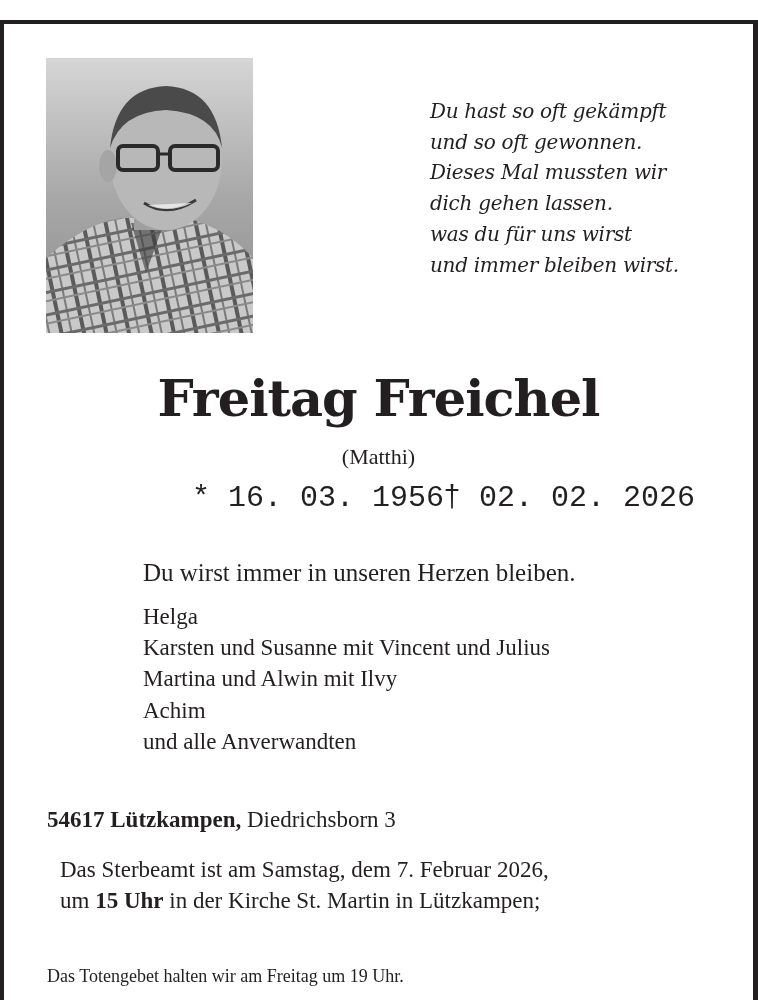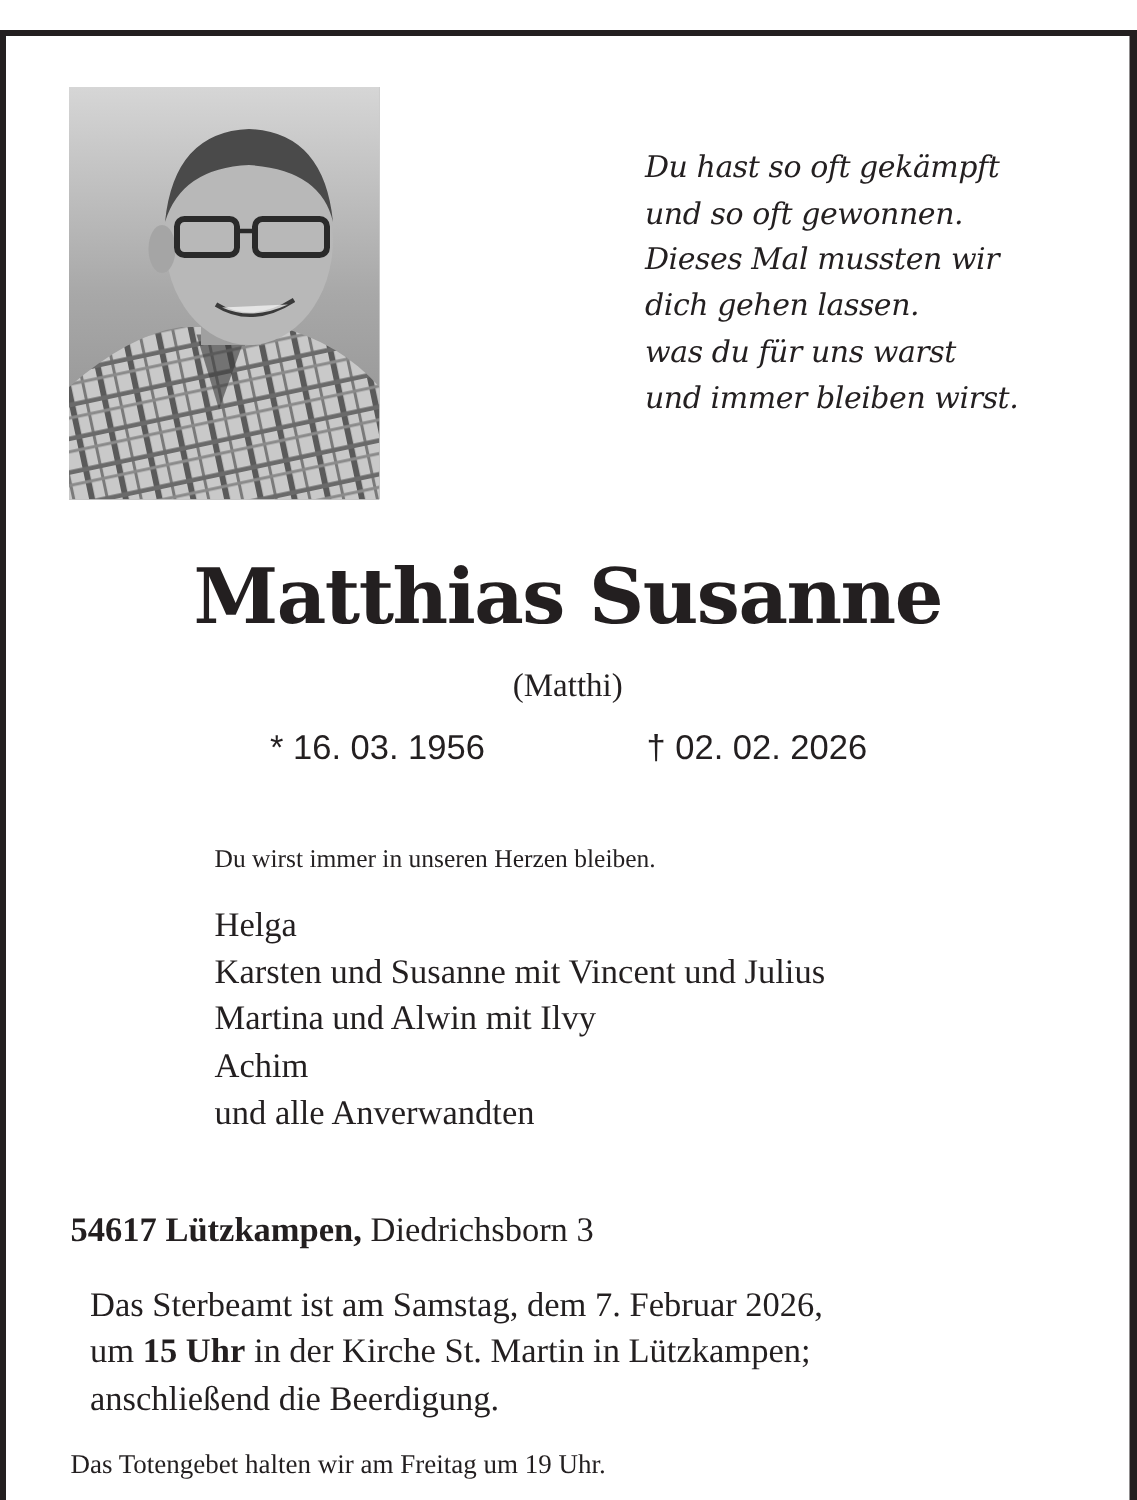--- a/index.html
+++ b/index.html
@@ -26,27 +26,27 @@
   .name {
     position: absolute; left: 0; right: 0; top: 342px; text-align: center;
     font-family: "DejaVu Serif", "Liberation Serif", serif;
     font-weight: bold; font-size: 51px; line-height: 64px; letter-spacing: -1px;
   }
   .nickname {
     position: absolute; left: 0; right: 0; top: 418px; text-align: center;
     font-family: "Liberation Serif", "DejaVu Serif", serif;
     font-size: 22px; line-height: 30px;
   }
-  .dates { position: absolute; top: 457px; left: 4px; right: 0; height: 34px;
-    font-family: Liberation Sans, sans-serif; font-size: 23px; line-height: 34px; }
+  .dates { position: absolute; top: 457px; left: 16px; right: 0; height: 34px;
+    font-family: Liberation Mono, monospace; font-size: 30px; line-height: 34px; }
   .birth { position: absolute; left: 172px; white-space: nowrap; }
   .death { position: absolute; left: 423px; white-space: nowrap; }
   .farewell {
     position: absolute; left: 139px; top: 532px;
-    font-family: "Liberation Serif", "DejaVu Serif", serif; font-size: 17px; line-height: 34px; white-space: nowrap;
+    font-family: "Liberation Serif", "DejaVu Serif", serif; font-size: 25px; line-height: 34px; white-space: nowrap;
   }
   .mourners {
     position: absolute; left: 139px; top: 577px;
     font-family: "Liberation Serif", "DejaVu Serif", serif; font-size: 23px; line-height: 31.2px;
   }
   .mourners div { white-space: nowrap; }
   .address {
     position: absolute; left: 43px; top: 779px;
     font-family: "Liberation Serif", "DejaVu Serif", serif; font-size: 23px; line-height: 34px; white-space: nowrap;
   }
@@ -95,25 +95,25 @@
       <path d="M98 145 Q122 160 150 142" fill="none" stroke="#3a3a3a" stroke-width="3"></path>
       <path d="M102 147 Q122 156 146 145" fill="#f0f0f0" opacity="0.8"></path>
     </svg>
   </div>
 
   <div class="poem">
     <div>Du hast so oft gekämpft</div>
     <div>und so oft gewonnen.</div>
     <div>Dieses Mal mussten wir</div>
     <div>dich gehen lassen.</div>
-    <div>was du für uns warst</div>
+    <div>was du für uns wirst</div>
     <div>und immer bleiben wirst.</div>
   </div>
 
-  <div class="name">Matthias Susanne</div>
+  <div class="name">Freitag Freichel</div>
   <div class="nickname">(Matthi)</div>
 
   <div class="dates">
     <span class="birth">* 16. 03. 1956</span>
     <span class="death">† 02. 02. 2026</span>
   </div>
 
   <div class="farewell">Du wirst immer in unseren Herzen bleiben.</div>
 
   <div class="mourners">
@@ -122,17 +122,16 @@
     <div>Martina und Alwin mit Ilvy</div>
     <div>Achim</div>
     <div>und alle Anverwandten</div>
   </div>
 
   <div class="address"><b>54617 Lützkampen,</b><span> Diedrichsborn 3</span></div>
 
   <div class="service">
     <div>Das Sterbeamt ist am Samstag, dem 7. Februar 2026,</div>
     <div><span>um </span><b>15 Uhr</b><span> in der Kirche St. Martin in Lützkampen;</span></div>
-    <div>anschließend die Beerdigung.</div>
   </div>
 
   <div class="prayer">Das Totengebet halten wir am Freitag um 19 Uhr.</div>
 </div>
 
 </body></html>

